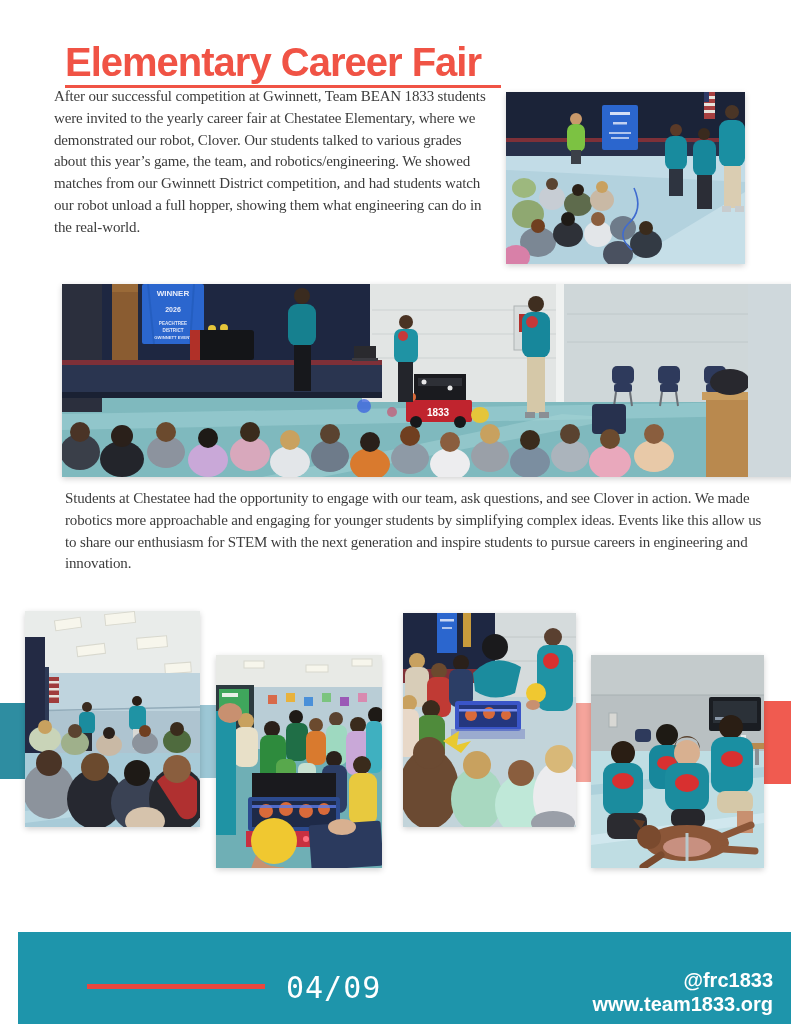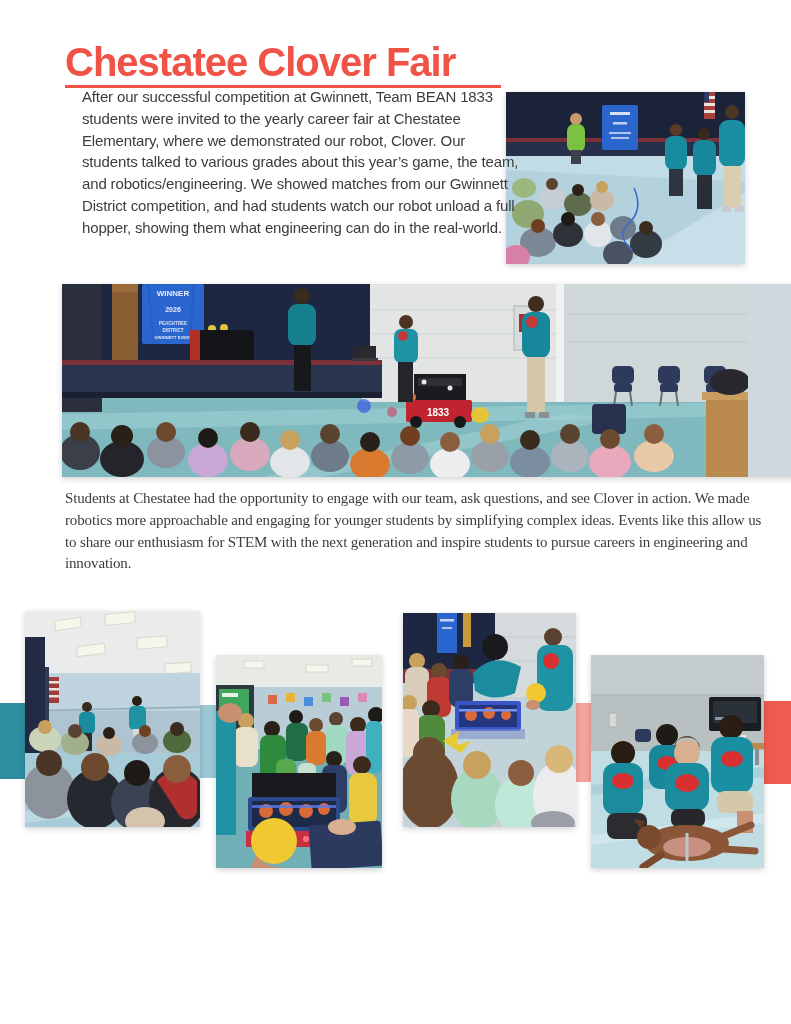--- a/index.html
+++ b/index.html
@@ -14,21 +14,21 @@
   .band-coral-light{left:548px;top:703px;width:92px;height:79px;background:#F5A49B;}
   .band-coral-dark{left:638px;top:701px;width:153px;height:83px;background:#F05B50;}
 
   .title{
     position:absolute;left:65px;top:40px;color:#F05345;font-size:40px;
     font-weight:800;line-height:44px;letter-spacing:-1px;white-space:nowrap;z-index:3;
   }
   .title-underline{position:absolute;left:65px;top:85px;width:436px;height:3px;background:#F05345;z-index:3;}
 
   .para{position:absolute;color:#3C3C3C;font-size:15px;line-height:21.8px;letter-spacing:-0.15px;z-index:3;}
-  .para-1{left:82px;top:86px;width:440px;}
+  .para-1{left:54px;top:86px;width:440px;font-family:Liberation Serif, serif;}
   .para-2{left:65px;top:488px;width:697px;font-family:Liberation Serif, serif;}
 
   .photo{position:absolute;z-index:2;overflow:hidden;box-shadow:0 2px 6px rgba(0,0,0,0.18);background:#cfd8dc;}
   .photo svg{display:block;}
   .photo-a{left:506px;top:92px;width:239px;height:172px;}
   .photo-b{left:62px;top:284px;width:768px;height:193px;}
   .photo-c{left:25px;top:611px;width:175px;height:216px;}
   .photo-d{left:216px;top:655px;width:166px;height:213px;}
   .photo-e{left:403px;top:613px;width:173px;height:214px;}
   .photo-f{left:591px;top:655px;width:173px;height:213px;}
@@ -45,21 +45,21 @@
 </head>
 <body>
 
 <div class="page">
 
   <div class="band band-teal-dark"></div>
   <div class="band band-teal-light"></div>
   <div class="band band-coral-light"></div>
   <div class="band band-coral-dark"></div>
 
-  <div class="title">Chestatee Clover Fair</div>
+  <div class="title">Elementary Career Fair</div>
   <div class="title-underline"></div>
 
   <div class="para para-1">After our successful competition at Gwinnett, Team BEAN 1833 students were invited to the yearly career fair at Chestatee Elementary, where we demonstrated our robot, Clover. Our students talked to various grades about this year’s game, the team, and robotics/engineering. We showed matches from our Gwinnett District competition, and had students watch our robot unload a full hopper, showing them what engineering can do in the real-world.</div>
 
   <div class="photo photo-a" aria-label="students seated in gym watching team members in teal hoodies">
     <svg width="239" height="172" viewBox="0 0 239 172">
       <rect x="0" y="0" width="239" height="172" fill="#B3D2DE"></rect>
       <rect x="0" y="0" width="239" height="46" fill="#1B2338"></rect>
       <rect x="0" y="46" width="239" height="4" fill="#7E3038"></rect>
       <rect x="0" y="50" width="239" height="14" fill="#27304A"></rect>
@@ -473,14 +473,22 @@
       <ellipse cx="96" cy="192" rx="24" ry="10" fill="#C89080"></ellipse>
       <circle cx="58" cy="182" r="12" fill="#7A4A2E"></circle>
       <path d="M50,174 l-8,-10 l12,2 Z" fill="#5E3A24"></path>
       <line x1="130" y1="182" x2="160" y2="170" stroke="#8B5638" stroke-width="7" stroke-linecap="round"></line>
       <line x1="132" y1="194" x2="164" y2="196" stroke="#8B5638" stroke-width="7" stroke-linecap="round"></line>
       <line x1="70" y1="200" x2="52" y2="212" stroke="#7A4A2E" stroke-width="7" stroke-linecap="round"></line>
       <line x1="96" y1="178" x2="96" y2="206" stroke="#B8C8CC" stroke-width="3"></line>
     </svg>
   </div>
 
+  <div class="footer">
+    <div class="footer-line"></div>
+    <div class="page-number">04/09</div>
+    <div class="footer-right">
+      <div>@frc1833</div>
+      <div>www.team1833.org</div>
+    </div>
+  </div>
 
 </div>
 
 </body></html>

